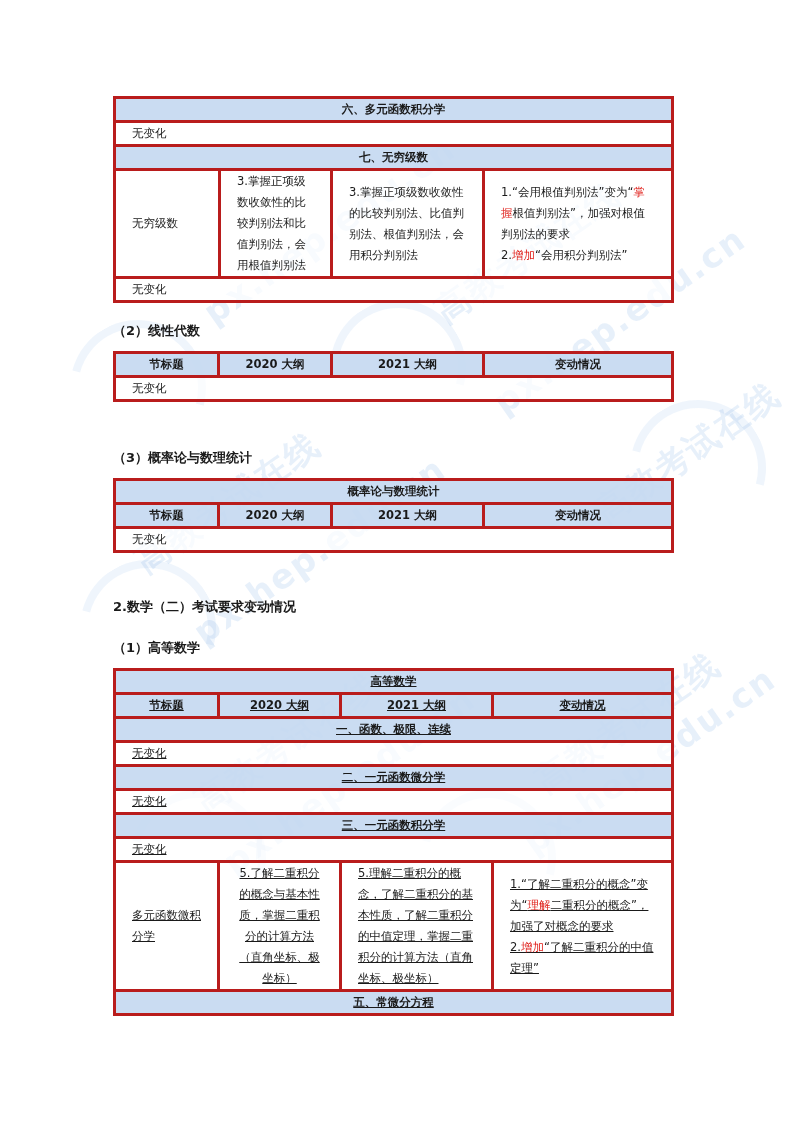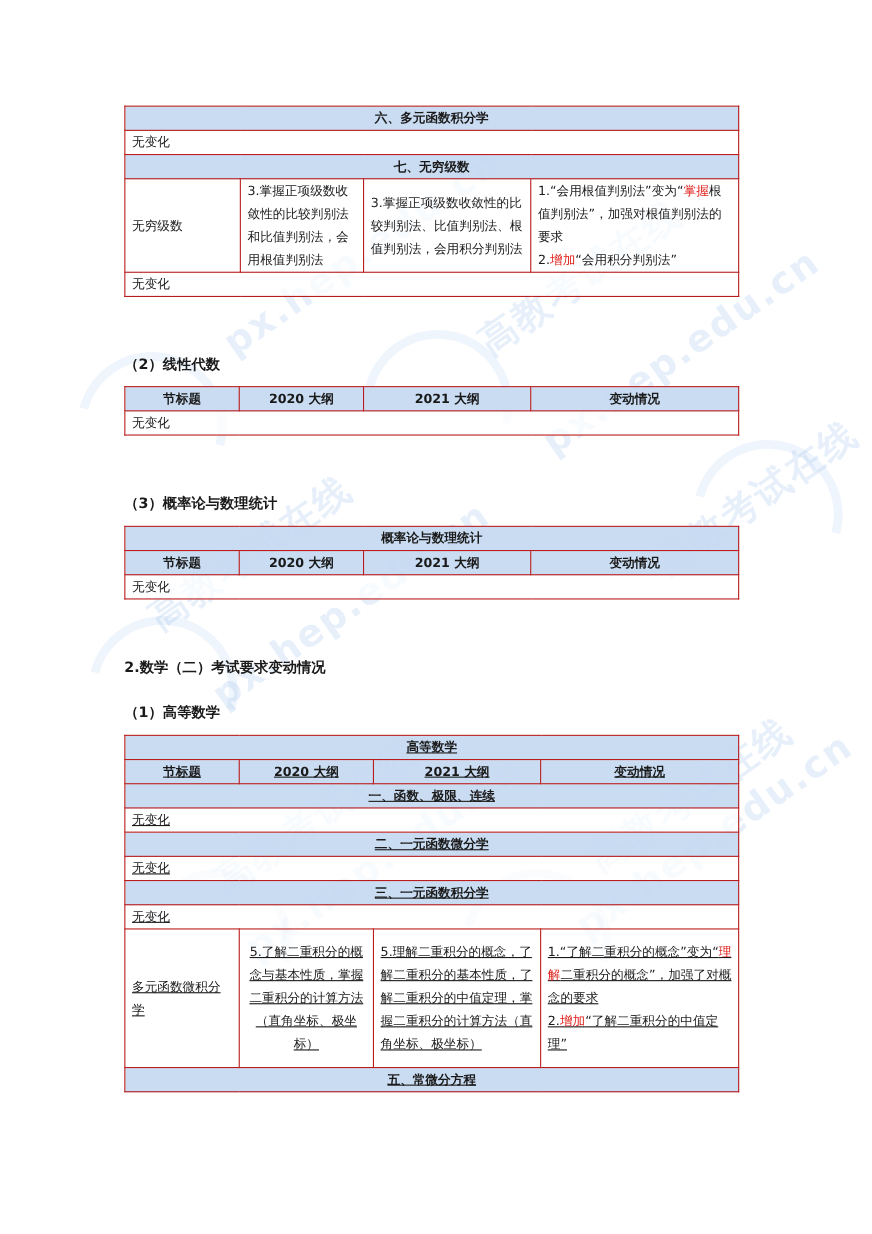--- a/index.html
+++ b/index.html
@@ -15,21 +15,21 @@
   .wm-wave {
     position: absolute; border: 8px solid rgba(120,170,225,0.12); border-radius: 50%;
     border-left-color: transparent; border-bottom-color: transparent;
     transform: rotate(-30deg); pointer-events: none; z-index: 0;
   }
   table {
     position: absolute; left: 113px; width: 558px; border-collapse: collapse; z-index: 1;
     font-size: 11.5px; background: transparent; table-layout: fixed;
   }
   td {
-    border: 1px solid #b91c1c; padding: 0 6px; line-height: 21px; vertical-align: middle;
+    border: 3px solid #b91c1c; padding: 0 16px; line-height: 21px; vertical-align: middle;
   }
   tr.head td { background: rgba(197,217,241,0.92); font-weight: bold; text-align: center; height: 20px; }
   tr.plain td { background: rgba(255,255,255,0.7); height: 20px; }
   tr.sub td { background: rgba(197,217,241,0.92); font-weight: bold; text-align: center; height: 20px; }
   tr.detail td { background: rgba(255,255,255,0.7); text-align: left; }
   .c-center { text-align: center !important; }
   .red { color: #e0201b; }
   .heading {
     position: absolute; z-index: 1; font-weight: bold; font-size: 13px; color: #1a1a1a;
   }

